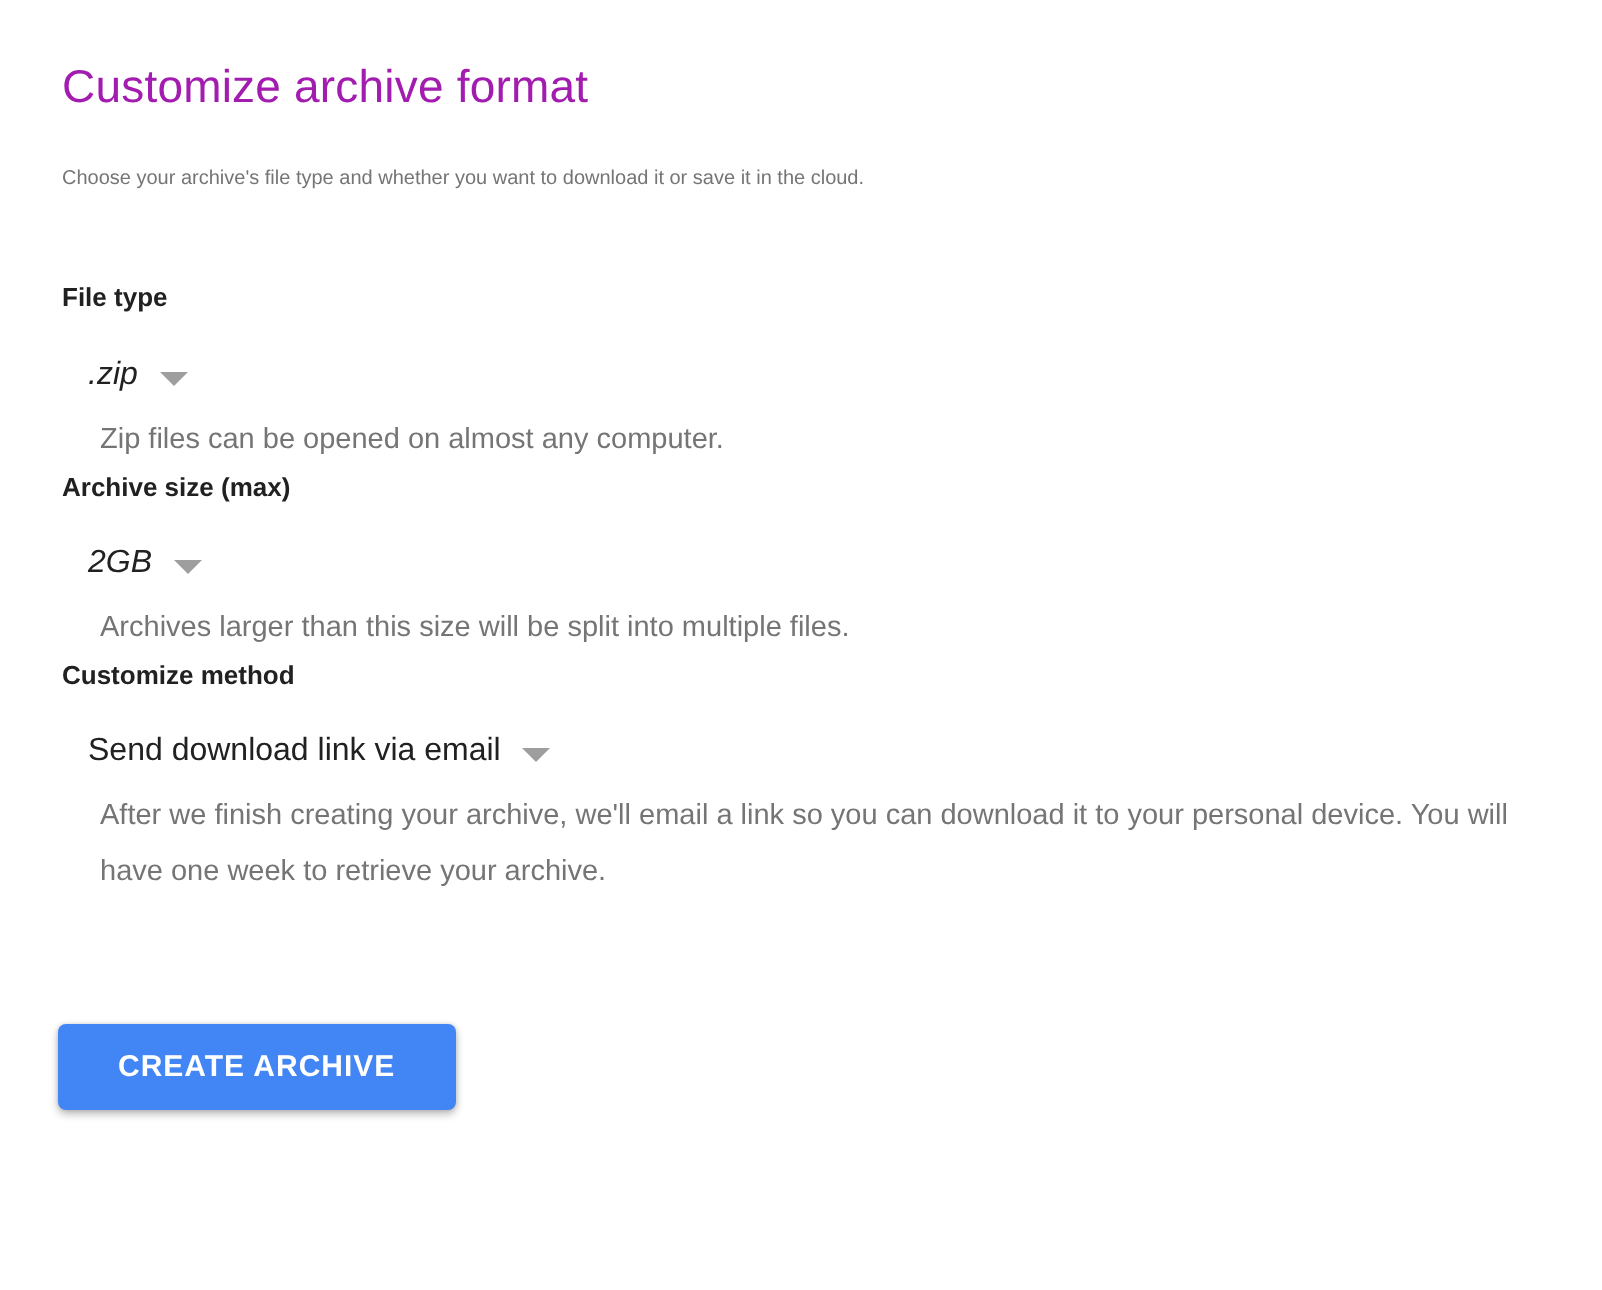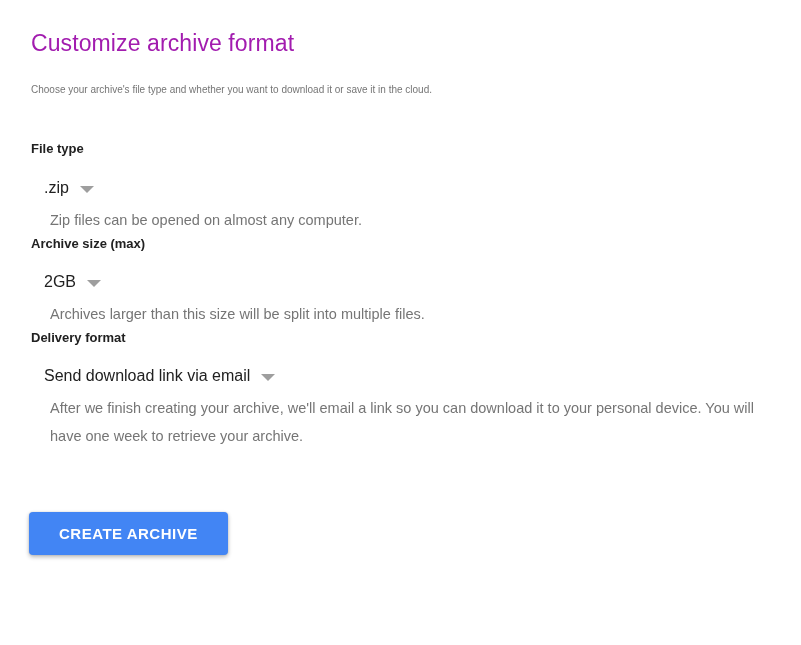--- a/index.html
+++ b/index.html
@@ -50,21 +50,21 @@
     cursor: pointer;
     width: max-content;
   }
   .section.first .dropdown { margin-top: 20px; }
   .dd-value {
     font-size: 16px;
     font-weight: 400;
     color: #212121;
   }
   .section.first .dd-value,
-  .section.second .dd-value { font-weight: 500; }
+  .section.second .dd-value { font-weight: 500; font-style: italic; }
   .dd-arrow {
     display: inline-block;
     width: 0;
     height: 0;
     margin-left: 11px;
     margin-top: 3px;
     border-left: 7px solid transparent;
     border-right: 7px solid transparent;
     border-top: 7px solid #9e9e9e;
   }
@@ -114,21 +114,21 @@
   <div class="section second">
     <h2 class="section-label">Archive size (max)</h2>
     <div class="dropdown">
       <span class="dd-value">2GB</span>
       <span class="dd-arrow"></span>
     </div>
     <p class="helper">Archives larger than this size will be split into multiple files.</p>
   </div>
 
   <div class="section third">
-    <h2 class="section-label">Delivery format</h2>
+    <h2 class="section-label">Customize method</h2>
     <div class="dropdown">
       <span class="dd-value">Send download link via email</span>
       <span class="dd-arrow"></span>
     </div>
     <p class="helper">After we finish creating your archive, we'll email a link so you can download it to your personal device. You will have one week to retrieve your archive.</p>
   </div>
 
   <button class="create-btn">CREATE ARCHIVE</button>
 
 </div>

